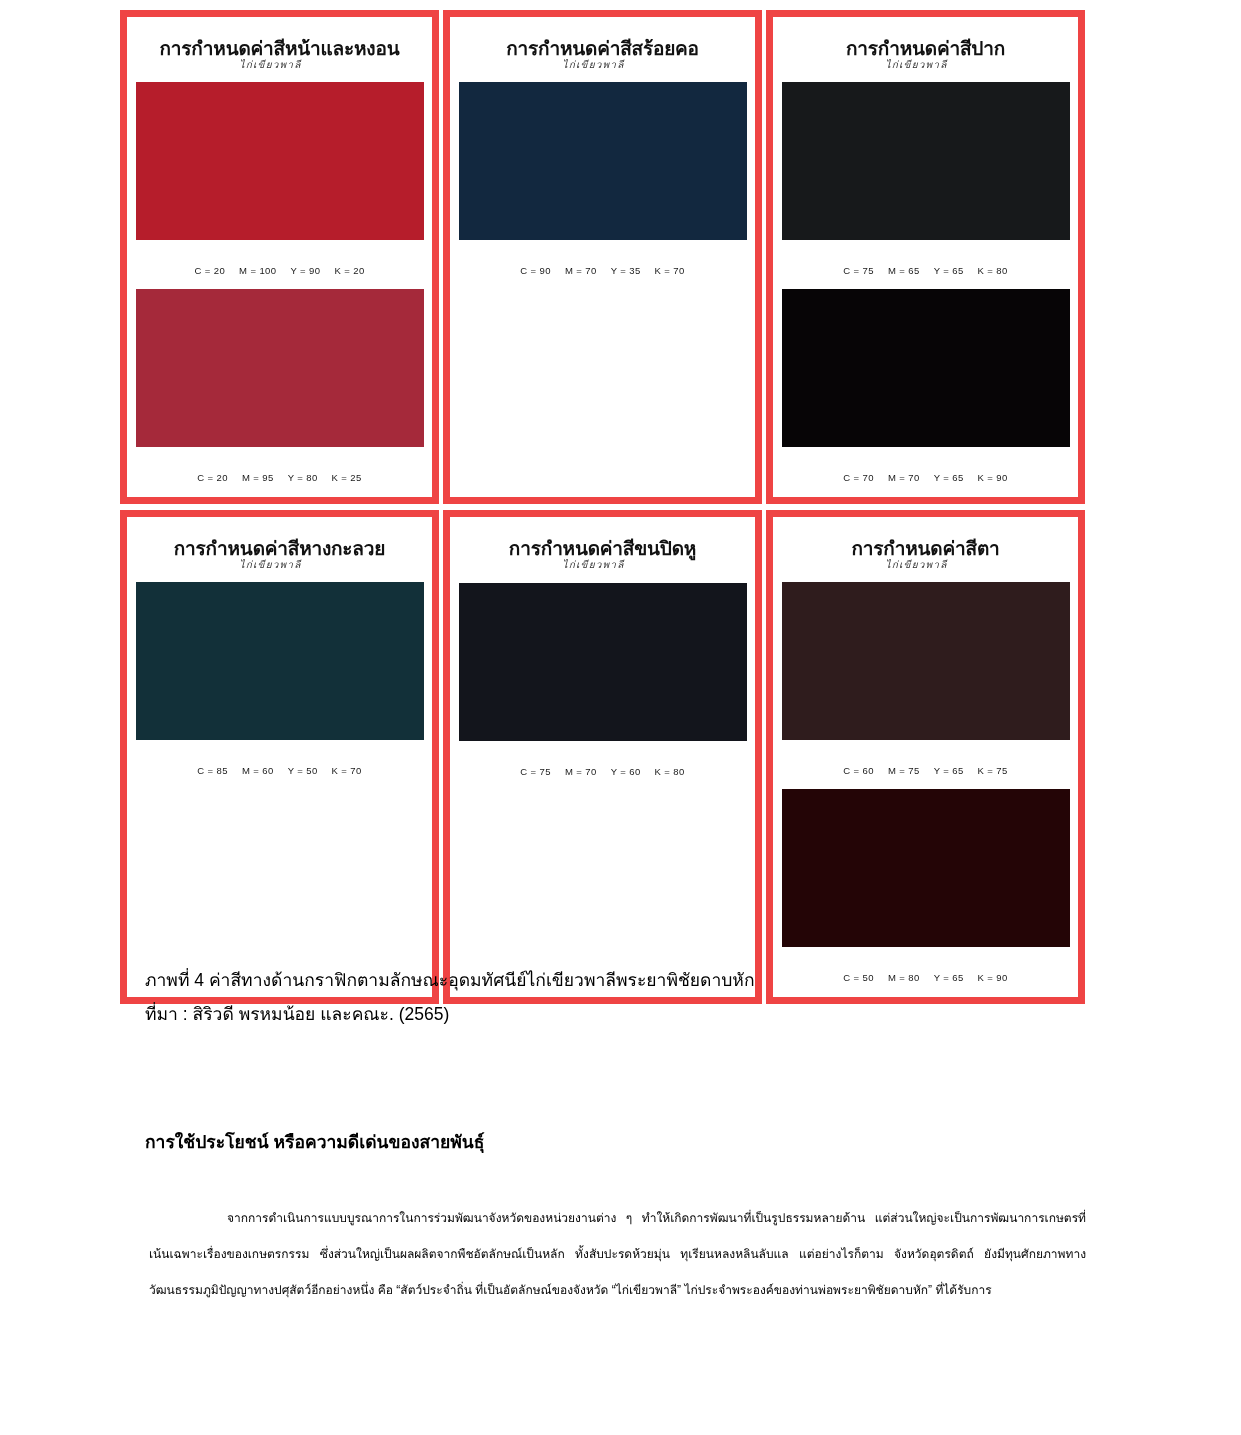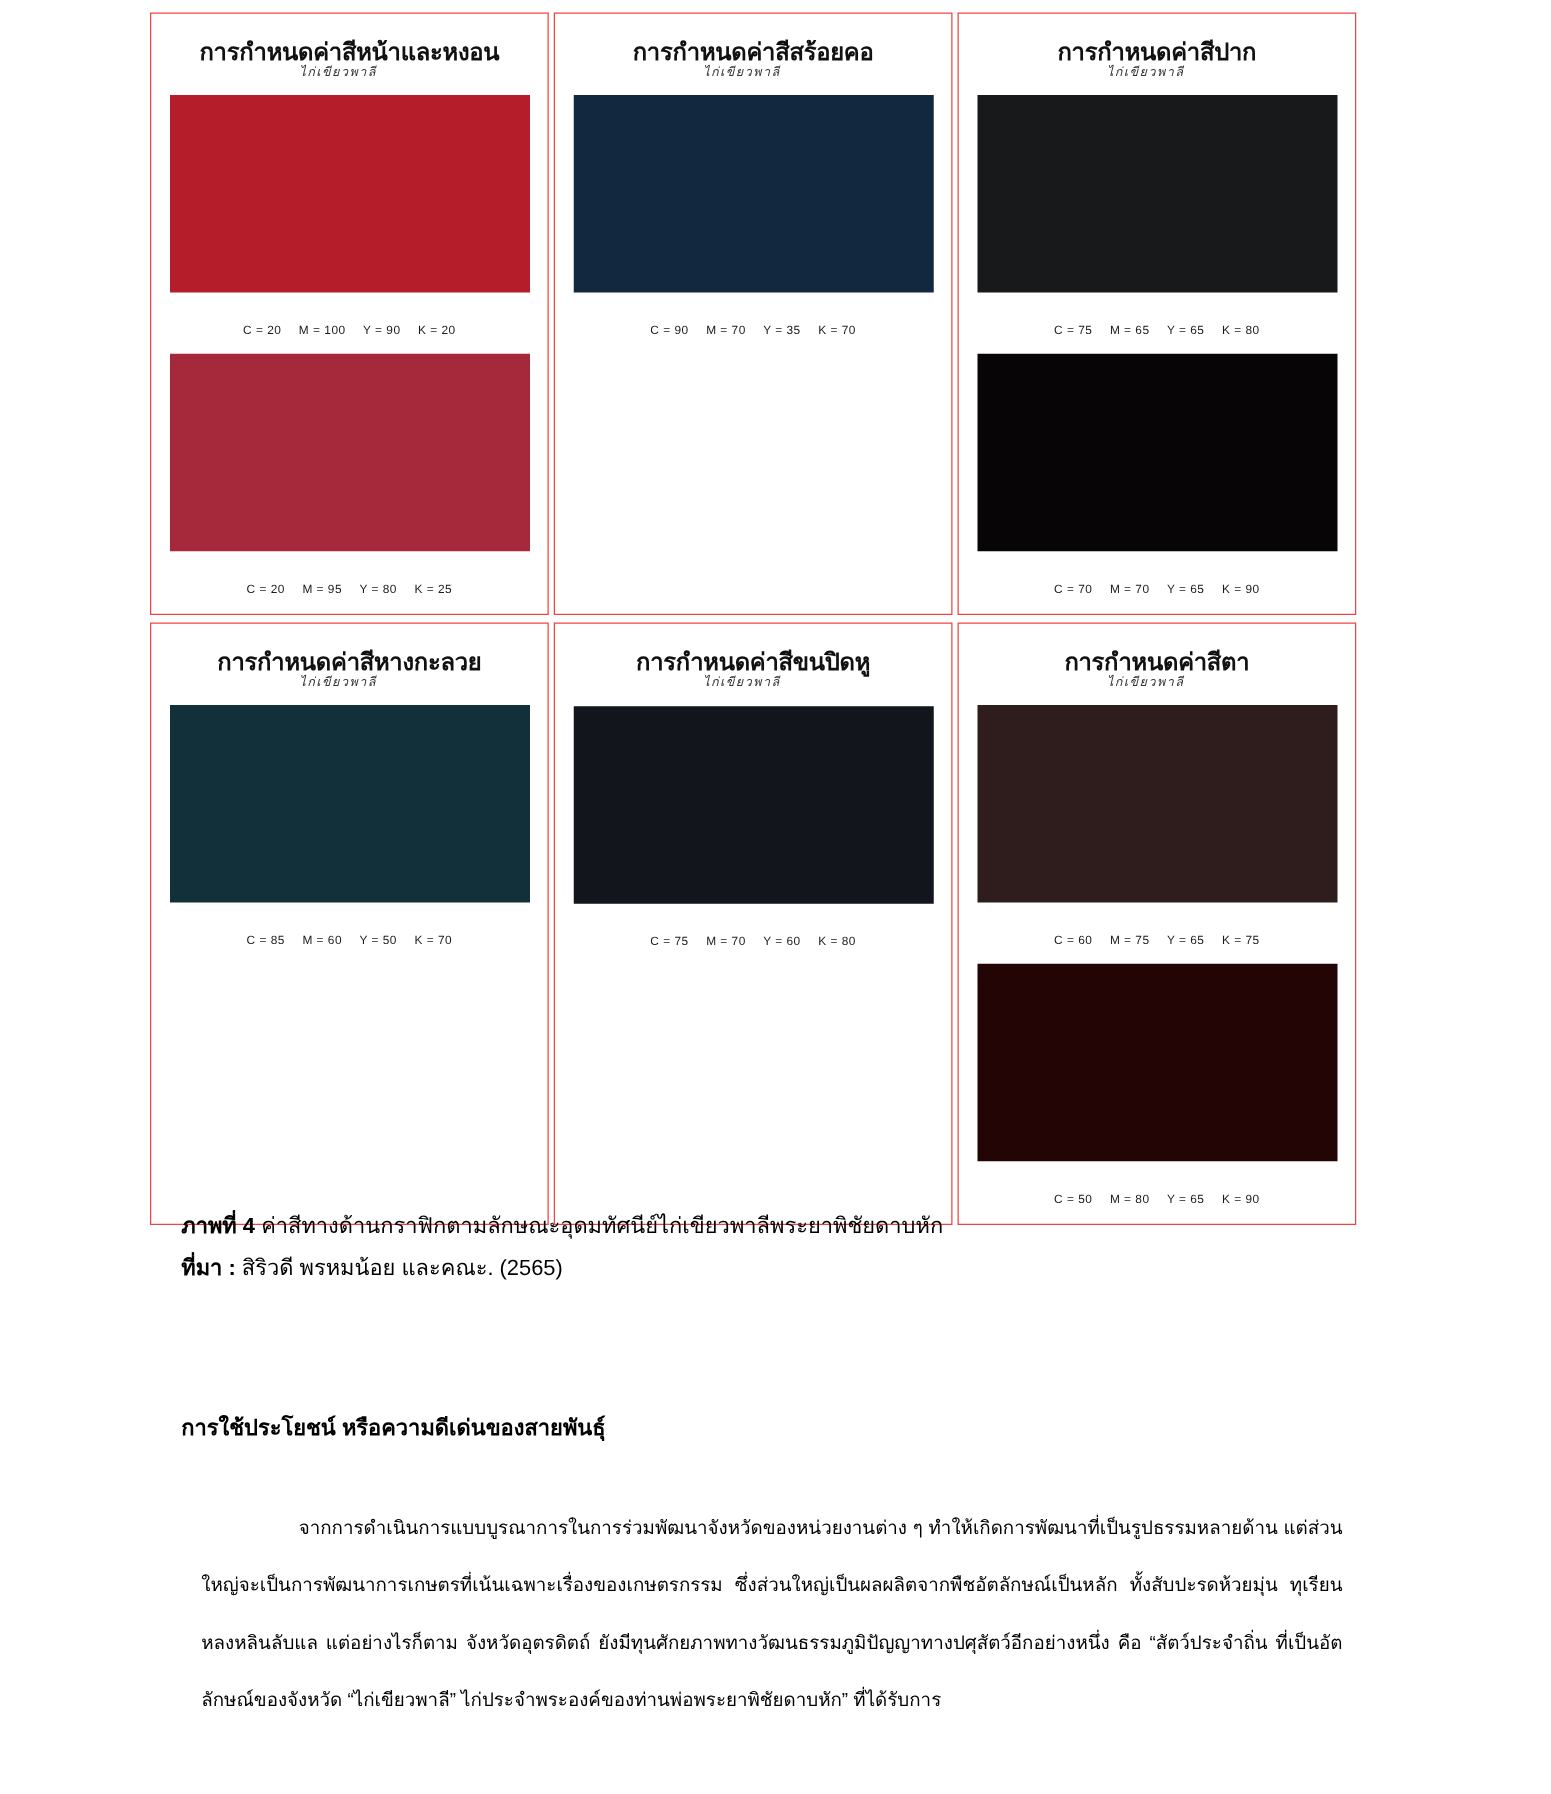--- a/index.html
+++ b/index.html
@@ -26,21 +26,21 @@
   .card-row {
     display: flex;
     gap: 4px;
   }
   .card-row + .card-row { margin-top: 6px; }
 
   .swatch-card {
     width: 367px;
     box-sizing: border-box;
     background: #ffffff;
-    border: 1px solid #ef4444;
+    border: 7px solid #ef4444;
     padding: 22px 0 14px 0;
     display: flex;
     flex-direction: column;
     align-items: center;
   }
 
   .card-heading {
     text-align: center;
     line-height: 1;
     padding: 0 6px;
@@ -88,39 +88,39 @@
   
   #figure-caption {
     position: absolute;
     left: 145px;
     top: 963px;
     width: 960px;
     font-size: 17.5px;
     line-height: 34px;
     color: #000;
   }
-  #figure-caption b { font-weight: bold; }
+  #figure-caption b { font-weight: normal; }
 
   
   #prose-section {
     position: absolute;
     left: 145px;
     top: 1128px;
     width: 945px;
   }
   .section-heading {
     font-size: 17.5px;
     font-weight: bold;
     margin: 0 0 44px 0;
     line-height: 28px;
   }
   .prose-paragraph {
-    font-size: 15px;
-    line-height: 46px;
-    margin: 16px;
+    font-size: 12px;
+    line-height: 36px;
+    margin: 4px;
     text-indent: 78px;
     text-align: justify;
     text-justify: inter-word;
   }
 </style>
 </head>
 <body>
 
 <div id="swatch-figure">
 

